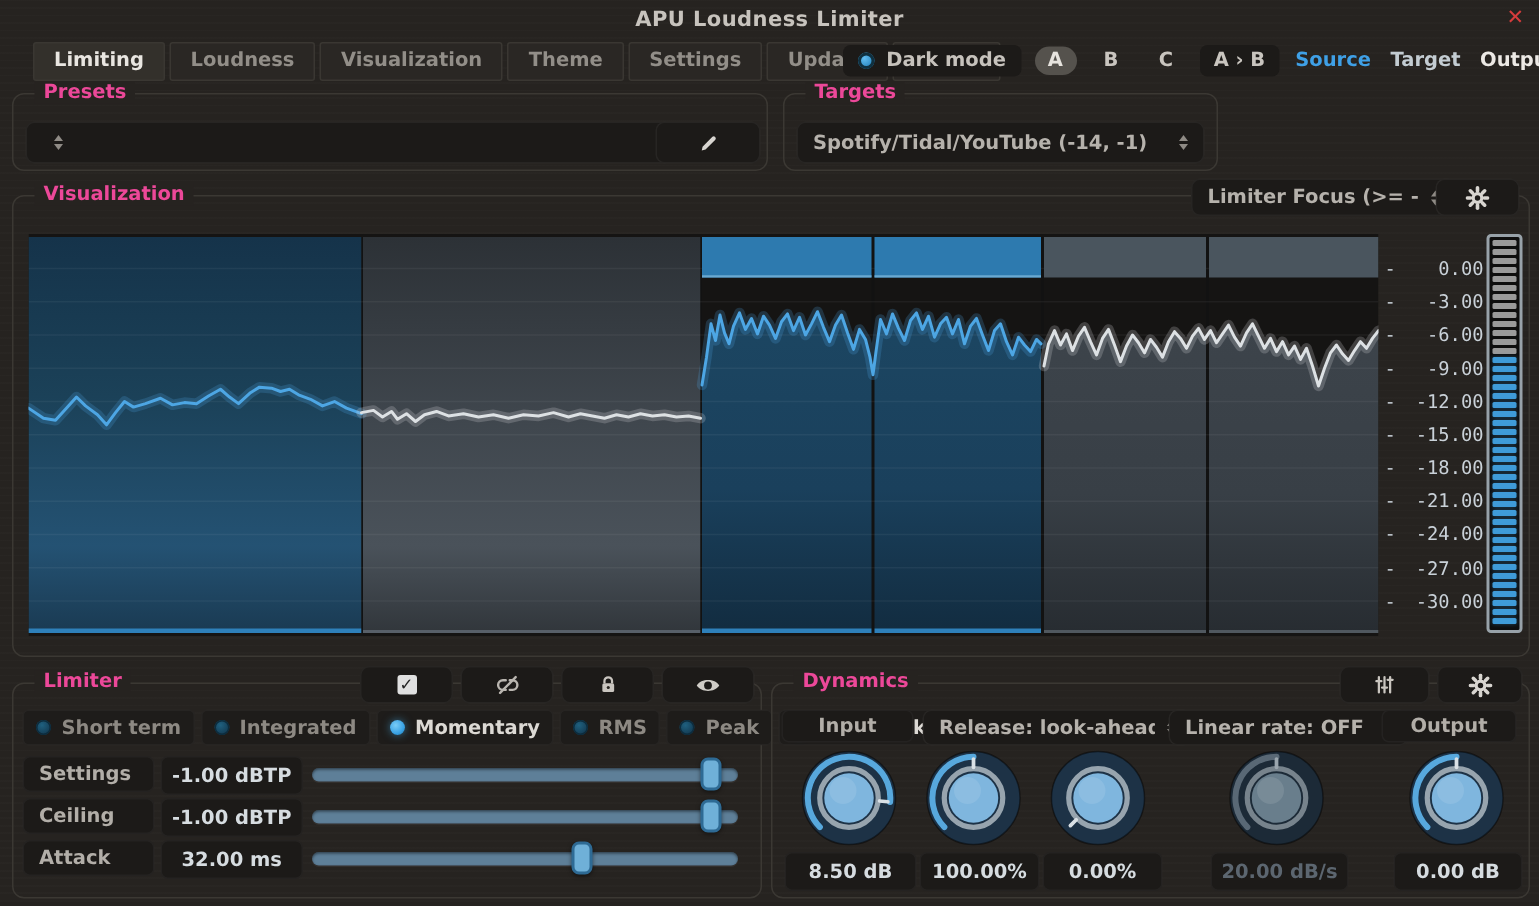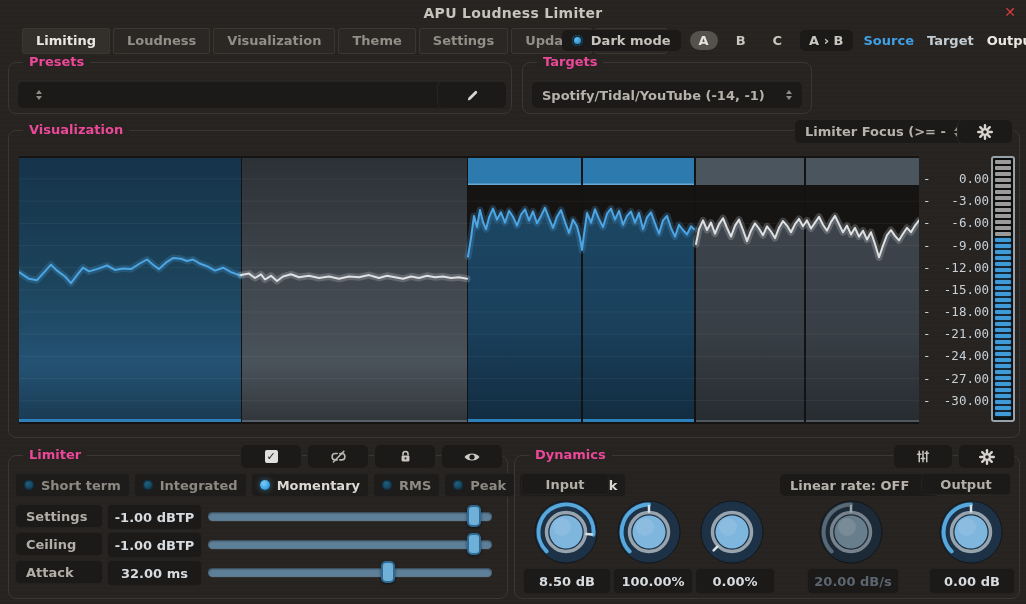--- a/index.html
+++ b/index.html
@@ -431,20 +431,27 @@
               <line x1="11.3" y1="11.3" x2="12.8" y2="12.8"></line>
             <line x1="3.2" y1="12.8" x2="4.7" y2="11.3"></line>
               <line x1="11.3" y1="4.7" x2="12.8" y2="3.2"></line>
           </g>
           <circle cx="8" cy="8" r="4" fill="#d8d5d0"></circle>
             <circle cx="8" cy="8" r="1.8" fill="#1c1a18"></circle>
         </svg>
       </div>
     </div>
     <div class="labelbox" style="left:6px;top:17px;width:88px;height:22px;justify-content:center;box-sizing:border-box;">Input</div>
+    <div class="selectbox" style="left:100px;top:17px;width:158px;height:22px;">
+      <span class="sel-label">Release: look-ahead</span>
+      <span class="arrows">
+          <span class="tri-up"></span>
+          <span class="tri-dn"></span>
+        </span>
+    </div>
     <div class="selectbox" style="left:264px;top:17px;width:138px;height:22px;">
       <span class="sel-label">Linear rate: OFF</span>
       <span class="arrows">
           <span class="tri-up"></span>
           <span class="tri-dn"></span>
         </span>
     </div>
     <div class="labelbox" style="left:406px;top:17px;width:90px;height:22px;justify-content:center;box-sizing:border-box;">Output</div>
 
     <svg class="knob" style="left:18px;top:43px;" viewBox="0 0 66 66">

